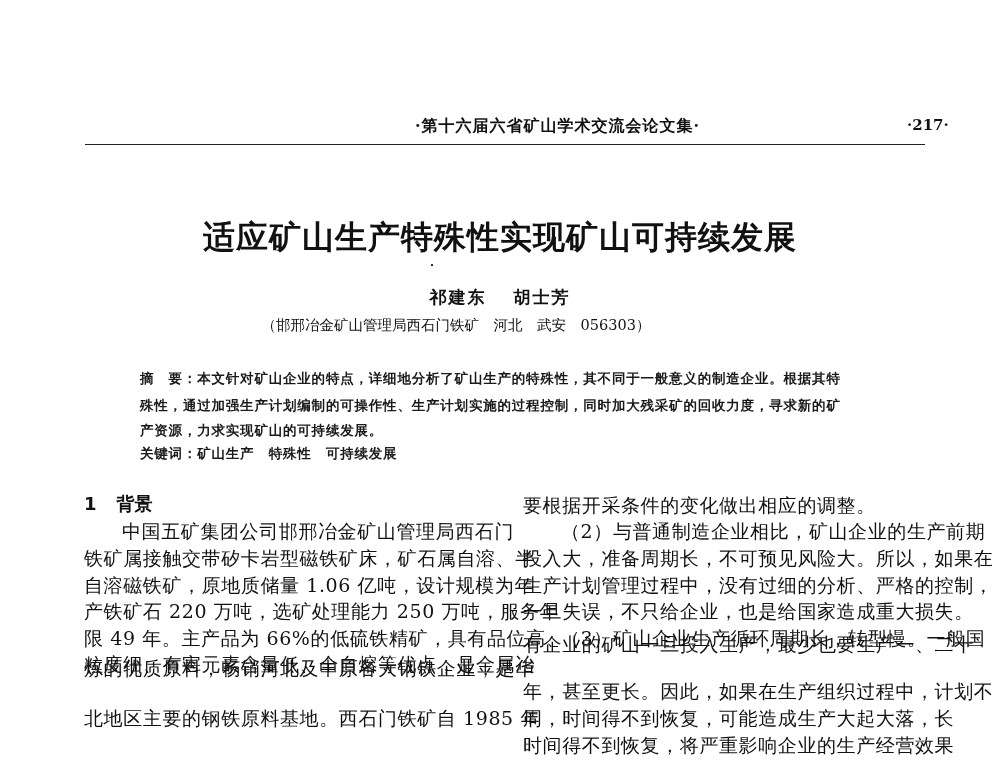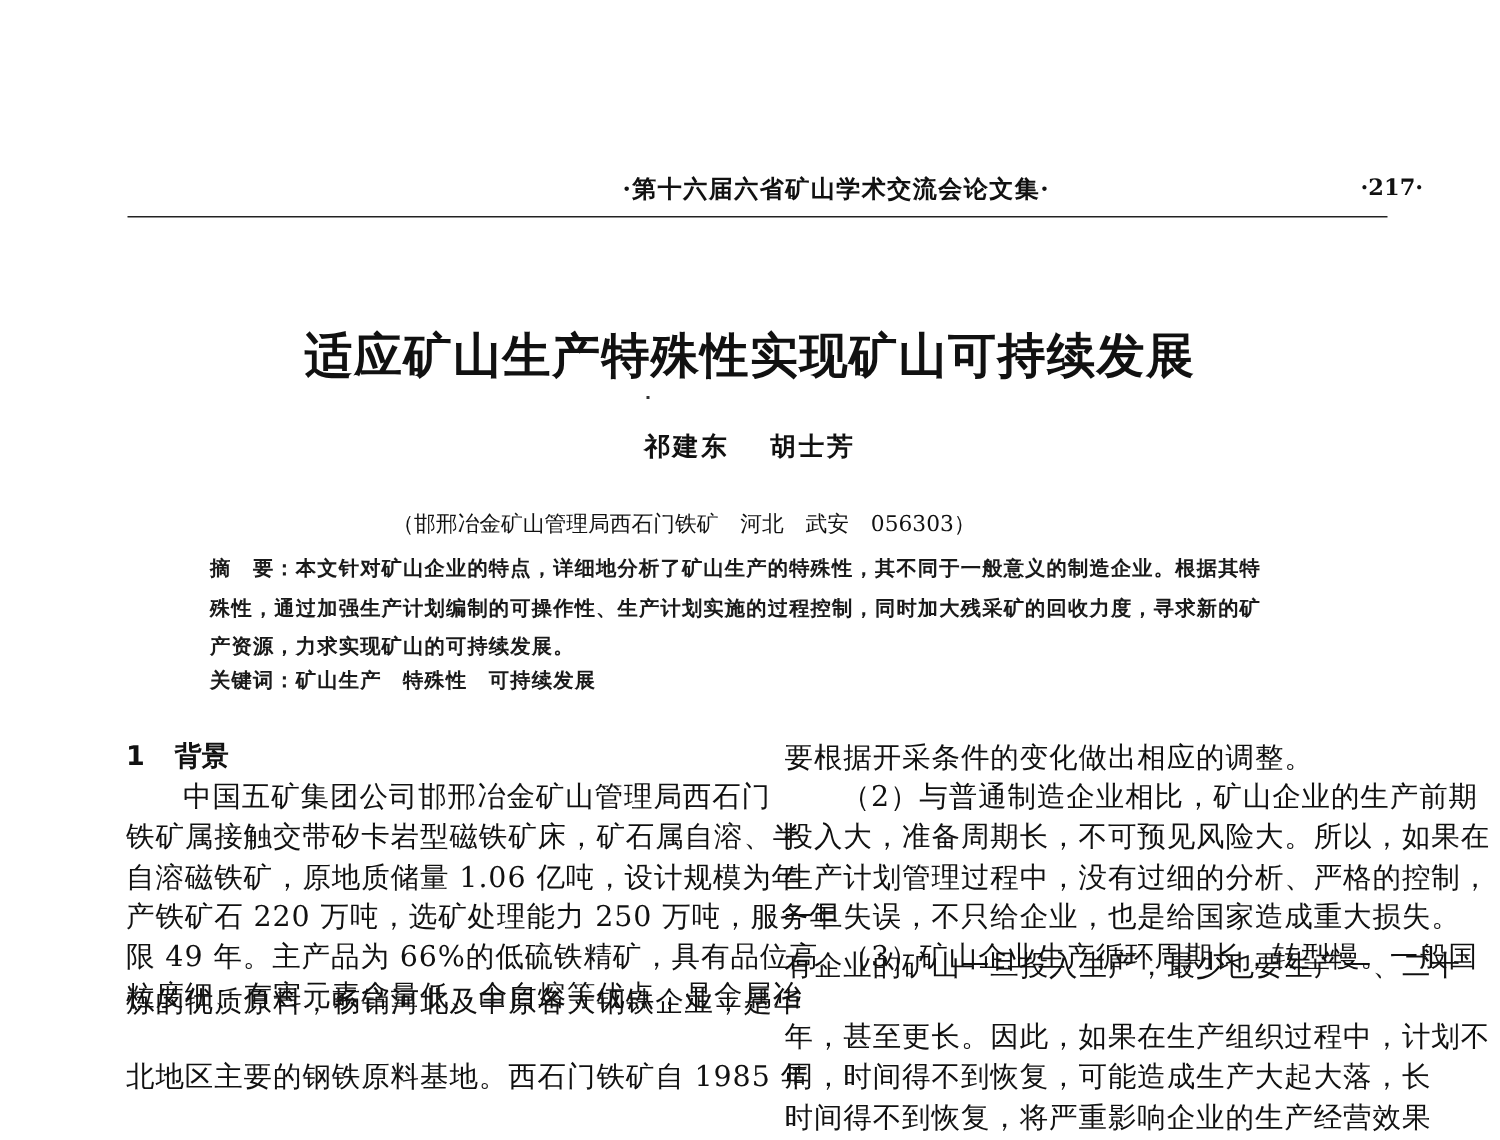--- a/index.html
+++ b/index.html
@@ -43,21 +43,20 @@
     .scan-dot {
       left: 431px; top: 264px; width: 2px; height: 2px; background: #333;
     }
     .authors {
       left: 0; width: 1000px; top: 286px; text-align: center;
       font-size: 17px; font-weight: bold; letter-spacing: 2px;
     }
     .affiliation {
       left: 0; width: 912px; top: 316px; text-align: center;
       font-size: 14.5px;
-      margin-top: 24px;
     }
 
     
     .abstract-line {
       left: 140px; font-size: 13.5px; letter-spacing: 0.8px;
       font-weight: bold; color: #1a1a1a;
     }
     .label-strong { font-weight: bold; font-family: "DejaVu Sans", sans-serif; }
 
     

